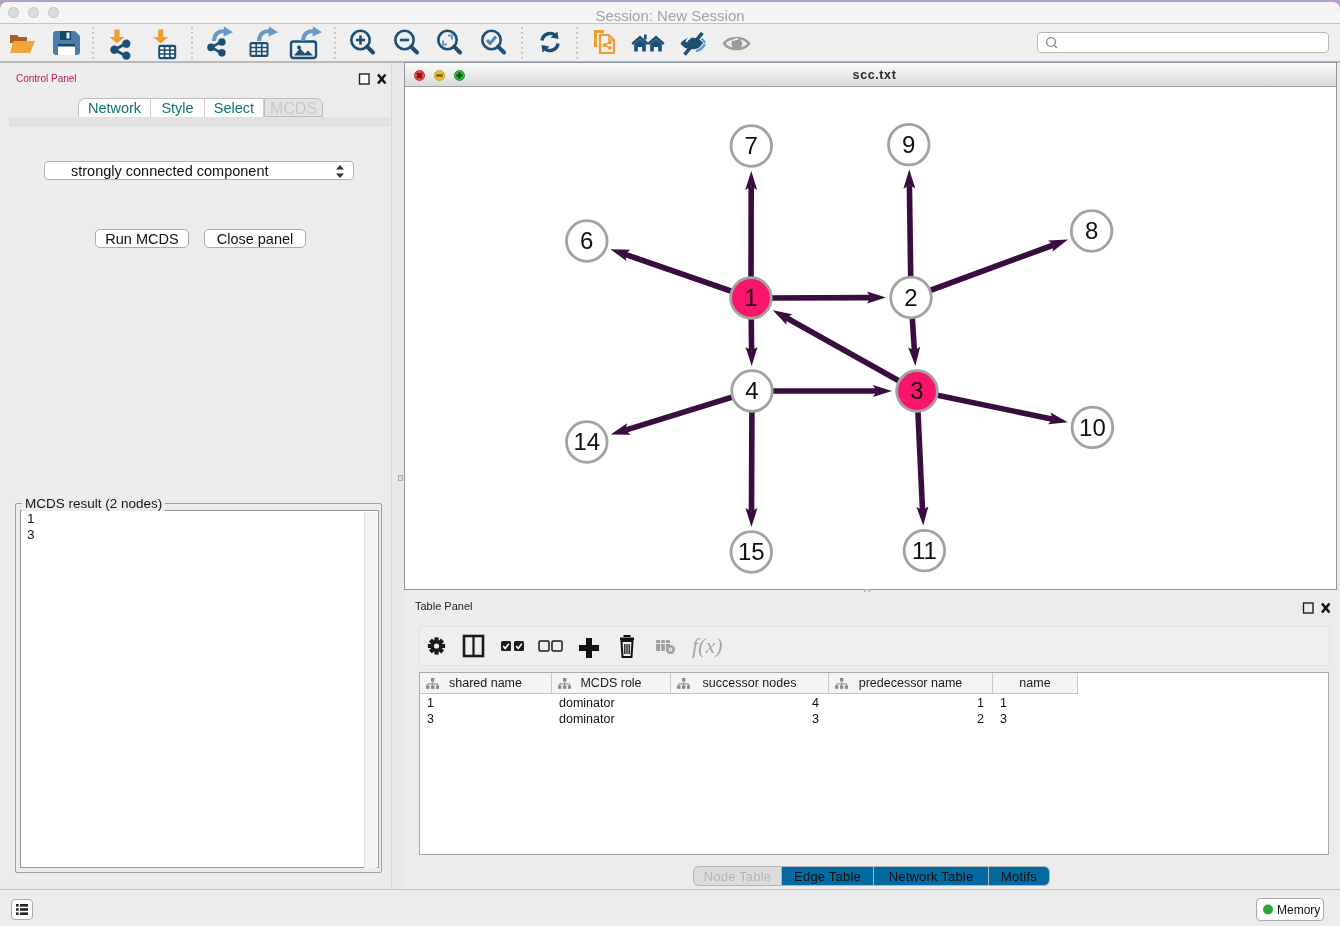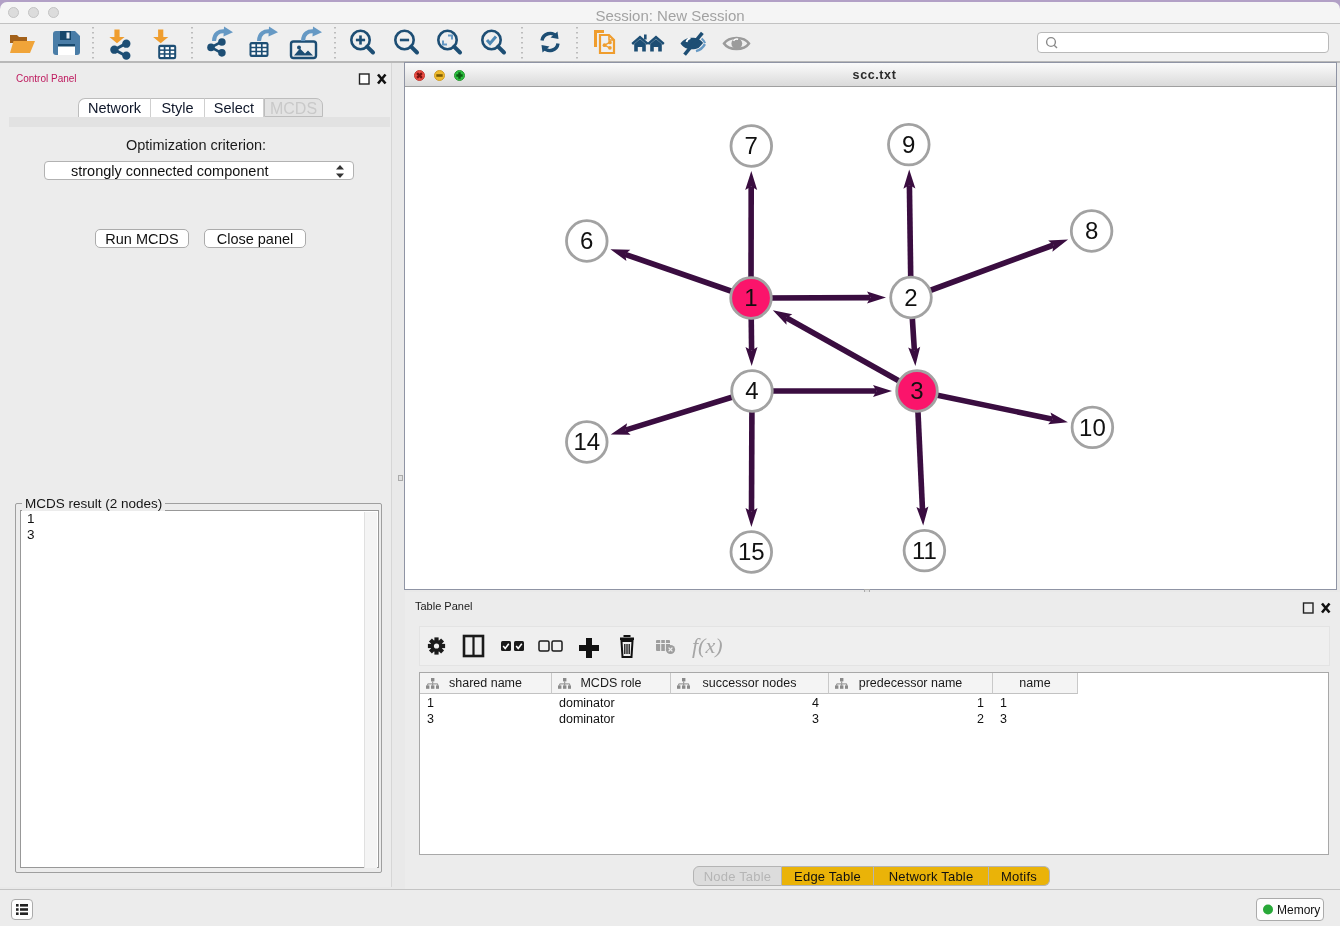--- a/index.html
+++ b/index.html
@@ -6,21 +6,21 @@
 .abs { position:absolute; }
 #titlebar { left:0; top:1.5px; width:1340px; height:22.5px; background:#f5f5f5; border-radius:7px 7px 0 0; border-bottom:1px solid #c2c2c2; }
 .tcirc { position:absolute; top:5.5px; width:11px; height:11px; border-radius:50%; background:#dcdcdc; border:1px solid #c4c4c4; }
 #ttext { position:absolute; top:5px; width:100%; text-align:center; font-size:15px; color:#a2a2a2; }
 #toolbar { left:0; top:24px; width:1340px; height:39px; background:#efefef; border-bottom:2px solid #b8b8b8; }
 #searchbox { position:absolute; left:1037px; top:8px; width:292px; height:21px; background:#fff; border:1px solid #b9b9b9; border-radius:4px; }
 #main { left:0; top:63px; width:1340px; height:826px; background:#e9e9e9; }
 #cpanel { left:0; top:0; width:392px; height:824px; background:#ececec; border-right:1px solid #d6d6d6; }
 #cphead { position:absolute; left:16px; top:10px; font-size:10px; color:#be185d; }
 .tabrow { position:absolute; top:35px; height:19px; font-size:14.5px; }
-.tab { position:absolute; top:0; height:29px; background:#fff; border-top:1px solid #bdbdbd; border-bottom:1px solid #bdbdbd; text-align:center; line-height:19px; color:#0f172a; }
+.tab { position:absolute; top:0; height:29px; background:#fff; border-top:1px solid #bdbdbd; border-bottom:1px solid #bdbdbd; text-align:center; line-height:19px; color:#0f766e; }
 #tabmcds { position:absolute; top:35px; height:19px; background:#e3e3e3; border:1px solid #bdbdbd; border-radius:0 7px 0 0; text-align:center; line-height:19px; color:#c9c9c9; }
 #tabpanel { position:absolute; left:9px; top:54px; width:381px; height:10px; background:#e2e2e2; }
 #optlabel { position:absolute; left:0; top:74px; width:392px; text-align:center; font-size:14.5px; color:#1b1b1b; }
 #combo { position:absolute; left:44px; top:98px; width:310px; height:19px; background:#fff; border:1px solid #b2b2b2; border-radius:4px; font-size:14.5px; line-height:18px; padding-left:26px; color:#101010; }
 .btn { position:absolute; top:130px; height:19px; background:#fff; border:1px solid #ababab; border-radius:5px; text-align:center; font-size:14.5px; line-height:18px; color:#111;margin-top:36px; }
 #groupbox { position:absolute; left:15px; top:440px; width:367px; height:370px; border:1px solid #9f9f9f; border-radius:2px; }
 #grouplabel { position:absolute; left:22px; top:433px; background:#ececec; padding:0 3px; font-size:13.5px; color:#151515; }
 #listbox { position:absolute; left:4px; top:6px; width:359px; height:358px; background:#fff; border:1px solid #989898; }
 #listsb { position:absolute; right:1px; top:1px; width:13px; height:356px; background:#f4f4f4; border-left:1px solid #e0e0e0; }
 .litem { padding-left:6px; font-size:13.5px; height:15.5px; line-height:15.5px; color:#111; }
@@ -35,21 +35,21 @@
 #ttoolbar { position:absolute; left:14px; top:34px; width:911px; height:40px; background:#efefef; border:1px solid #e3e3e3; }
 #ttable { position:absolute; left:14px; top:80px; width:910px; height:183px; background:#fff; border:1px solid #a8a8a8; }
 #thead { position:absolute; left:0; top:0; width:908px; height:21px; }
 .hcell { background:#f4f4f4; border-bottom:1px solid #c2c2c2; }
 .hcell { position:absolute; top:0; height:21px; border-right:1px solid #c9c9c9; }
 .hlabel { position:absolute; width:100%; text-align:center; top:3px; font-size:12.5px; color:#1a1a1a; }
 .hicon { position:absolute; left:6px; top:5px; }
 .trow { position:absolute; left:0; width:908px; height:16px; font-size:12.5px; color:#111; }
 .tc { position:absolute; top:1px; }
 .tabs2 { position:absolute; top:274px; height:20px; font-size:13px; }
-.t2 { position:absolute; top:0; height:20px; background:#eab308; border:1px solid #b4b4b4; border-left:none; text-align:center; line-height:19px; color:#111; font-weight:400; letter-spacing:0.2px;}
+.t2 { position:absolute; top:0; height:20px; background:#0369a1; border:1px solid #b4b4b4; border-left:none; text-align:center; line-height:19px; color:#111; font-weight:400; letter-spacing:0.2px;}
 #statusbar { left:0; top:889px; width:1340px; height:37px; background:#ececec; border-top:1px solid #c4c4c4; }
 #listbtn { position:absolute; left:11px; top:9px; width:22px; height:21px; background:#fdfdfd; border:1px solid #ababab; border-radius:4px; }
 #membtn { position:absolute; left:1256px; top:8px; width:68px; height:23px; background:#fdfdfd; border:1px solid #ababab; border-radius:4px; font-size:12px; color:#111; }
 </style></head><body>
 <div class="abs" id="titlebar">
   <div class="tcirc" style="left:7.5px"></div>
   <div class="tcirc" style="left:27.5px"></div>
   <div class="tcirc" style="left:47.5px"></div>
   <div id="ttext">Session: New Session</div>
 </div>
@@ -212,21 +212,20 @@
         <rect x="5.5" y="2" width="9.5" height="10" fill="#fff" stroke="#222" stroke-width="1.4"></rect>
         <path d="M24,2.5 L31.5,11.5 M31.5,2.5 L24,11.5" stroke="#111" stroke-width="2.6"></path>
       </svg>
     <div class="tabrow" style="left:78px;width:245px">
       <div class="tab" style="left:0;width:72px;border-left:1px solid #bdbdbd;border-radius:7px 0 0 0">Network</div>
       <div class="tab" style="left:72px;width:54px;border-left:1px solid #cfcfcf">Style</div>
       <div class="tab" style="left:126px;width:60px;border-left:1px solid #cfcfcf;border-right:1px solid #cfcfcf">Select</div>
     </div>
     <div id="tabmcds" style="left:264px;width:59px">MCDS</div>
     <div id="tabpanel"></div>
-    <div id="optlabel">Optimization criterion:</div>
     <div id="combo">strongly connected component<svg width="14" height="17" style="position:absolute;right:6px;top:1px">
           <path d="M3,6.5 L7,2 L11,6.5 z" fill="#333"></path>
           <path d="M3,10.5 L7,15 L11,10.5 z" fill="#333"></path>
         </svg></div>
     <div class="btn" style="left:95px;width:94px">Run MCDS</div>
     <div class="btn" style="left:204px;width:102px">Close panel</div>
     <div id="groupbox">
       <div id="listbox">
         <div class="litem">1</div>
         <div class="litem">3</div>

